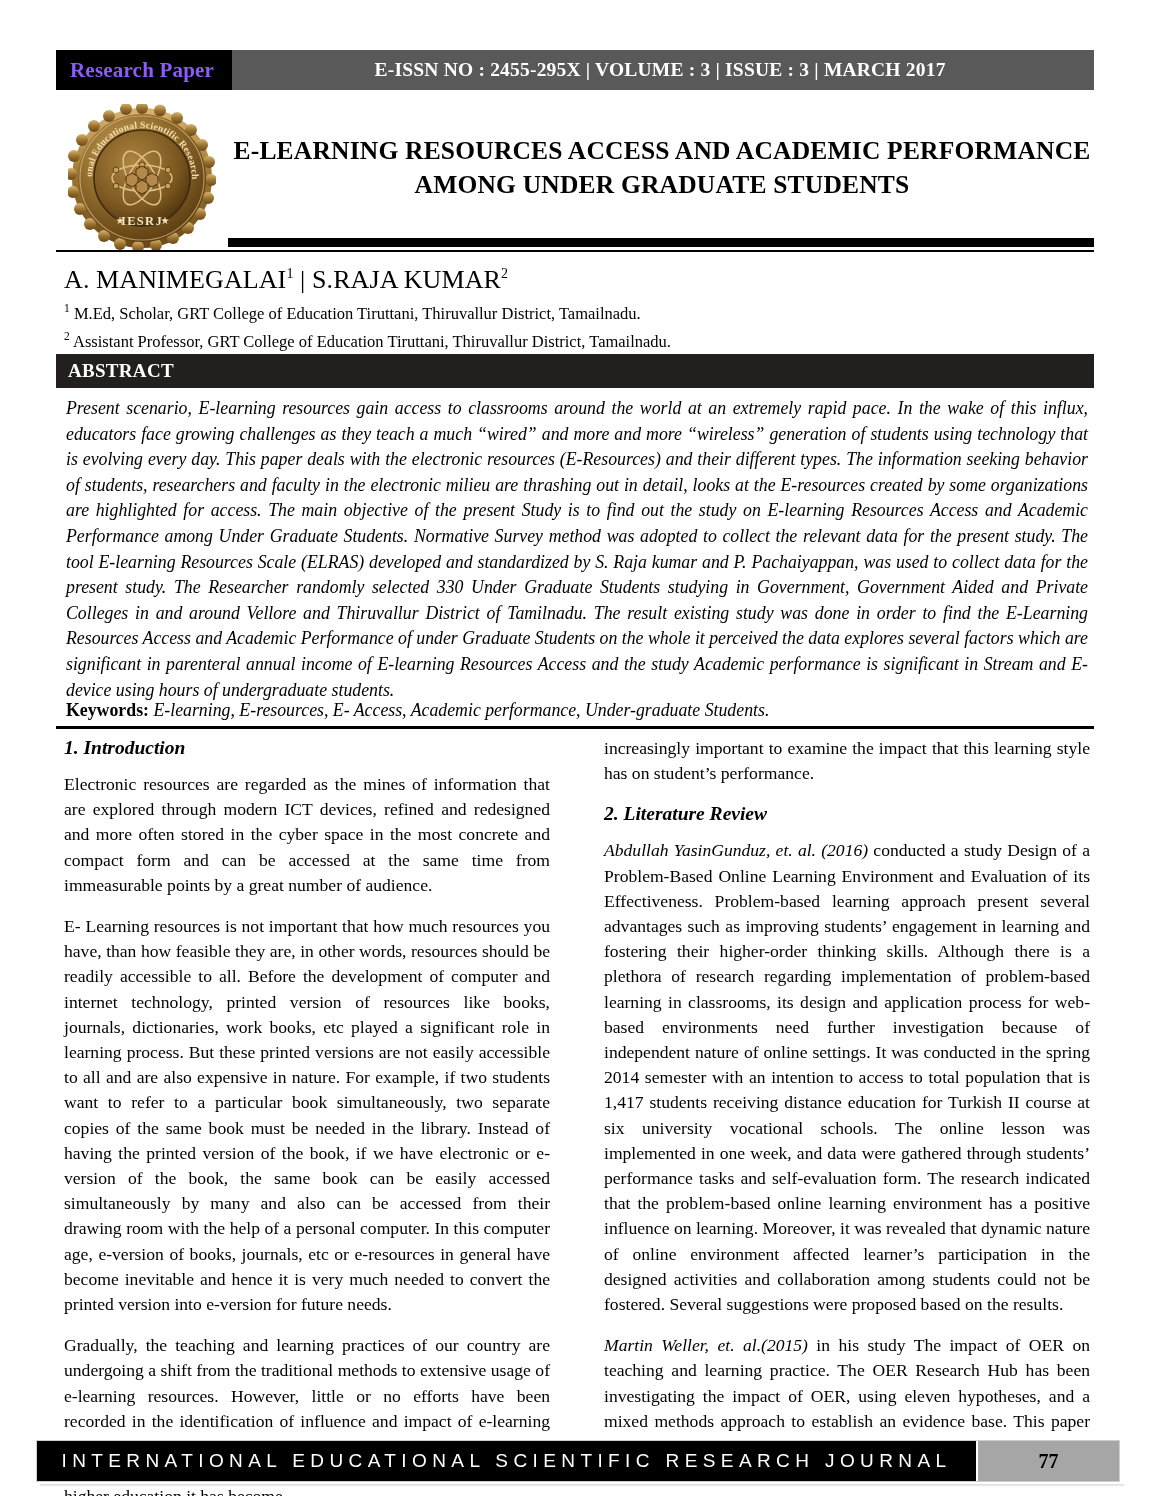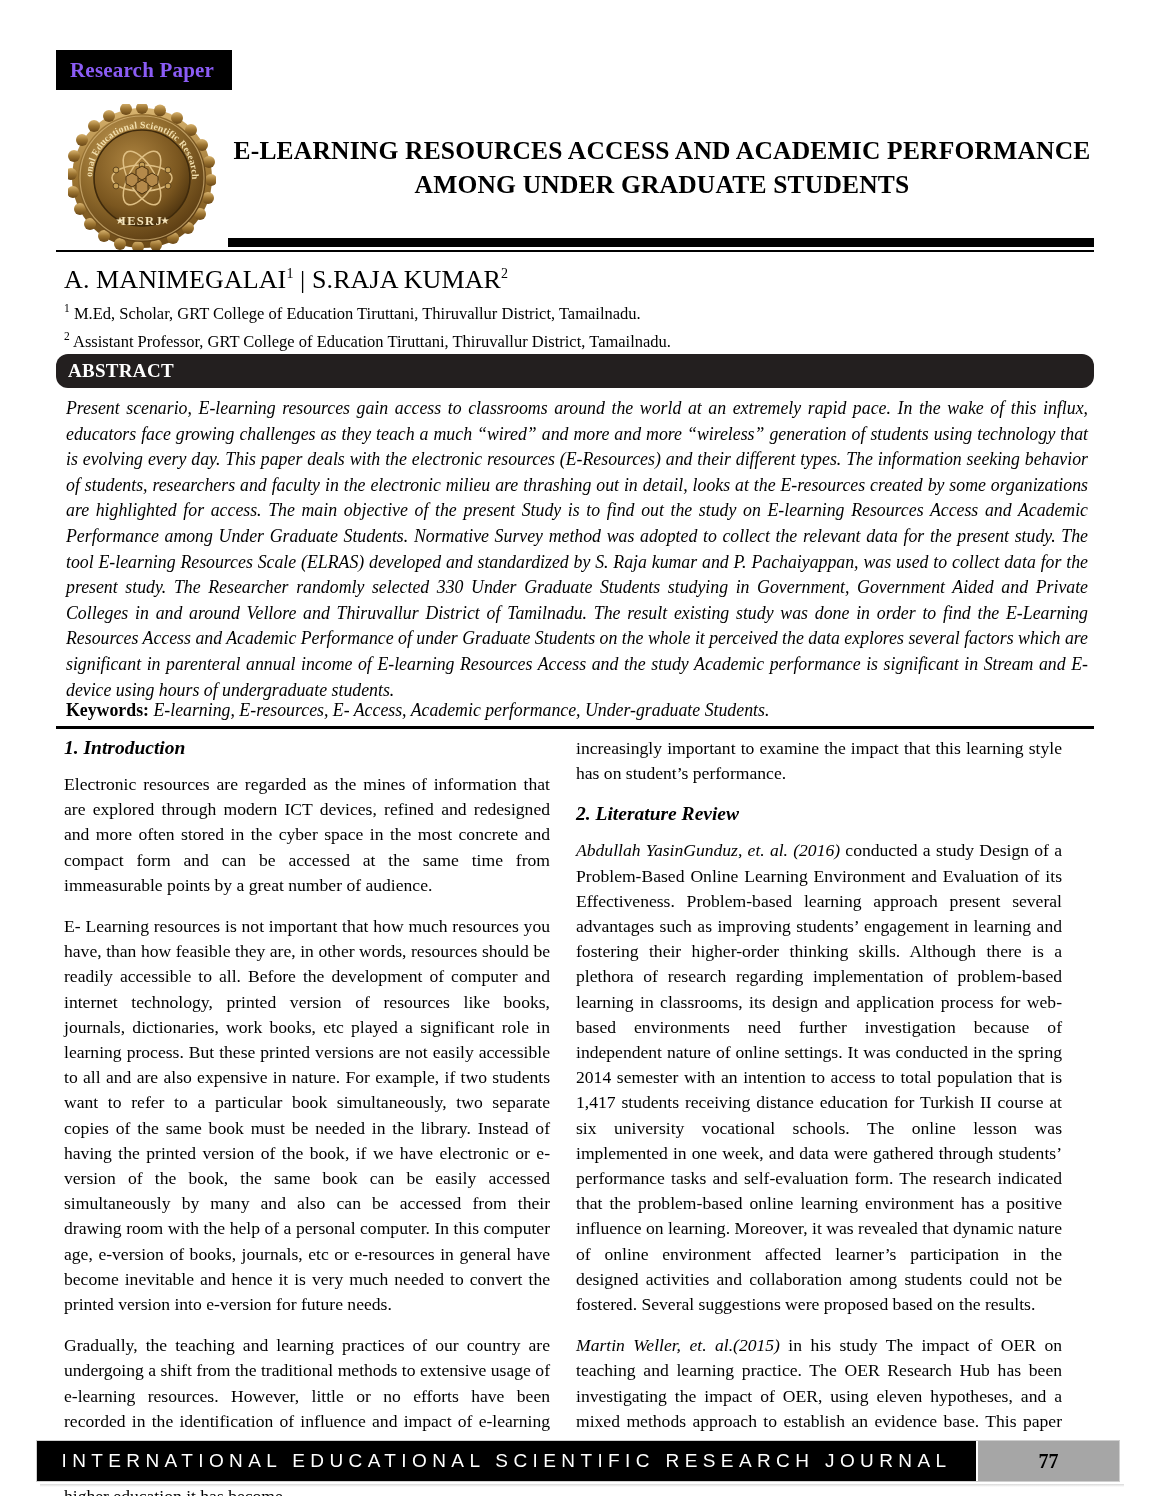--- a/index.html
+++ b/index.html
@@ -106,21 +106,20 @@
     position: absolute;
     left: 56px; top: 354px;
     width: 1038px; height: 34px;
     background: #231f1f;
     color: #fff;
     font-weight: bold;
     font-size: 19px;
     line-height: 34px;
     padding-left: 12px;
     letter-spacing: .3px;
-    border-radius: 12px;
   }
   .abstract-body {
     position: absolute;
     left: 66px; top: 396px;
     width: 1022px;
     font-style: italic;
     font-size: 17.8px;
     line-height: 25.6px;
     text-align: justify;
   }
@@ -141,21 +140,21 @@
     width: 1038px; height: 2.5px;
     background: #000;
   }
 
   
   .cols {
     position: absolute;
     left: 64px; top: 736px;
     width: 1026px; height: 682px;
     display: flex;
-    gap: 26px;
+    gap: 54px;
   }
   .col { width: 486px; }
   h2.sec {
     font-size: 19.5px;
     font-weight: bold;
     font-style: italic;
     margin: 0 0 12px 0;
     line-height: 24px;
   }
   p.body {
@@ -206,20 +205,21 @@
     background: linear-gradient(to bottom, #d9d9d9, #ffffff);
   }
 </style>
 </head>
 <body>
 
 <div class="page">
 
   <div class="topbar">
     <div class="topbar-label">Research Paper</div>
+    <div class="topbar-bar">E-ISSN NO : 2455-295X | VOLUME : 3 | ISSUE : 3 | MARCH 2017</div>
   </div>
 
   <div class="masthead">
     <div class="logo">
       <svg width="148" height="148" viewBox="0 0 148 148" aria-hidden="true">
         <defs>
           <radialGradient id="gdisc" cx="38%" cy="32%" r="72%">
             <stop offset="0%" stop-color="#c8a05a"></stop>
             <stop offset="55%" stop-color="#8f6a2c"></stop>
             <stop offset="100%" stop-color="#5b3c12"></stop>

